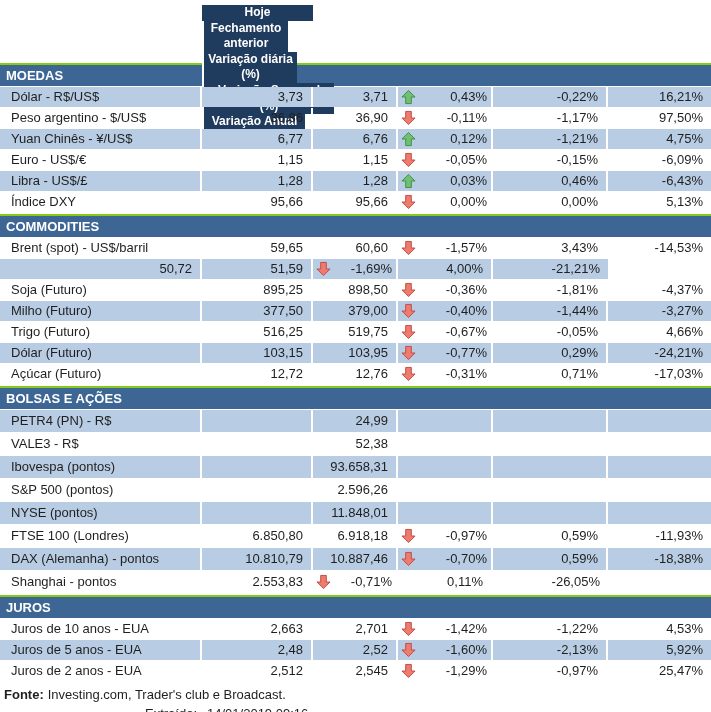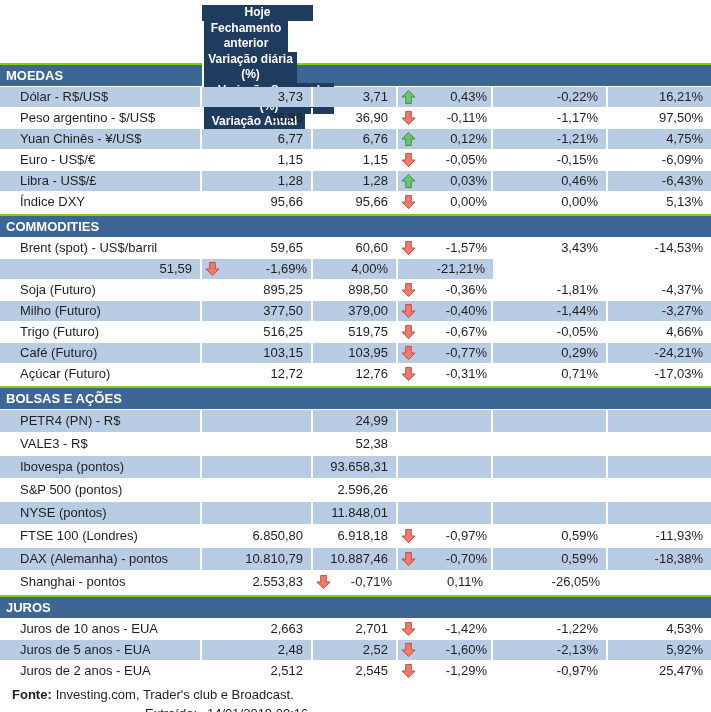--- a/index.html
+++ b/index.html
@@ -33,28 +33,28 @@
   
   .row{
     display:grid;grid-template-columns:202px 111px 85px 95px 115px 103px;
     height:21px;line-height:20px;font-size:13px;border-bottom:1px solid #ffffff;
     box-sizing:border-box;
   }
   .row.tall{height:23px;line-height:22px;}
   .cell{box-sizing:border-box;overflow:hidden;white-space:nowrap;}
   .cell:not(:last-child){border-right:2px solid #ffffff;}
   .row.shaded .cell{background:#B8CCE4;}
-  .cell.label{padding-left:20px;text-align:left;}
+  .cell.label{padding-left:11px;text-align:left;}
   .cell.num{text-align:right;padding-right:8px;}
   .cell.vard{position:relative;text-align:right;padding-right:4px;}
   .arrow{position:absolute;left:3px;top:50%;margin-top:-8px;width:15px;height:16px;}
 
   
   .footer{margin-top:3px;font-size:13px;line-height:19px;}
-  .fonte{padding-left:12px;}
+  .fonte{padding-left:4px;}
   .fonte-label{font-weight:bold;margin-right:4px;}
   .extraido{padding-left:145px;}
   .extraido-label{margin-right:10px;}
 </style>
 </head>
 <body>
 
 <div class="page">
 
   <div class="table-header">
@@ -132,20 +132,21 @@
         <div class="cell label">Brent (spot) - US$/barril</div>
         <div class="cell num">59,65</div>
         <div class="cell num">60,60</div>
         <div class="cell vard"><svg class="arrow" viewBox="0 0 16 16">
             <polygon points="8,15 1,8 5,8 5,1 11,1 11,8 15,8" fill="#EF7B6F" stroke="#BE4A42" stroke-width="1" stroke-linejoin="round"></polygon>
           </svg><span>-1,57%</span></div>
         <div class="cell num">3,43%</div>
         <div class="cell num">-14,53%</div>
       </div>
       <div class="row shaded">
+        <div class="cell num">50,72</div>
         <div class="cell num">51,59</div>
         <div class="cell vard"><svg class="arrow" viewBox="0 0 16 16">
             <polygon points="8,15 1,8 5,8 5,1 11,1 11,8 15,8" fill="#EF7B6F" stroke="#BE4A42" stroke-width="1" stroke-linejoin="round"></polygon>
           </svg><span>-1,69%</span></div>
         <div class="cell num">4,00%</div>
         <div class="cell num">-21,21%</div>
       </div>
       <div class="row">
         <div class="cell label">Soja (Futuro)</div>
         <div class="cell num">895,25</div>
@@ -170,21 +171,21 @@
         <div class="cell label">Trigo (Futuro)</div>
         <div class="cell num">516,25</div>
         <div class="cell num">519,75</div>
         <div class="cell vard"><svg class="arrow" viewBox="0 0 16 16">
             <polygon points="8,15 1,8 5,8 5,1 11,1 11,8 15,8" fill="#EF7B6F" stroke="#BE4A42" stroke-width="1" stroke-linejoin="round"></polygon>
           </svg><span>-0,67%</span></div>
         <div class="cell num">-0,05%</div>
         <div class="cell num">4,66%</div>
       </div>
       <div class="row shaded">
-        <div class="cell label">Café (Futuro)</div>
+        <div class="cell label">Dólar (Futuro)</div>
         <div class="cell num">103,15</div>
         <div class="cell num">103,95</div>
         <div class="cell vard"><svg class="arrow" viewBox="0 0 16 16">
             <polygon points="8,15 1,8 5,8 5,1 11,1 11,8 15,8" fill="#EF7B6F" stroke="#BE4A42" stroke-width="1" stroke-linejoin="round"></polygon>
           </svg><span>-0,77%</span></div>
         <div class="cell num">0,29%</div>
         <div class="cell num">-24,21%</div>
       </div>
       <div class="row">
         <div class="cell label">Açúcar (Futuro)</div>

